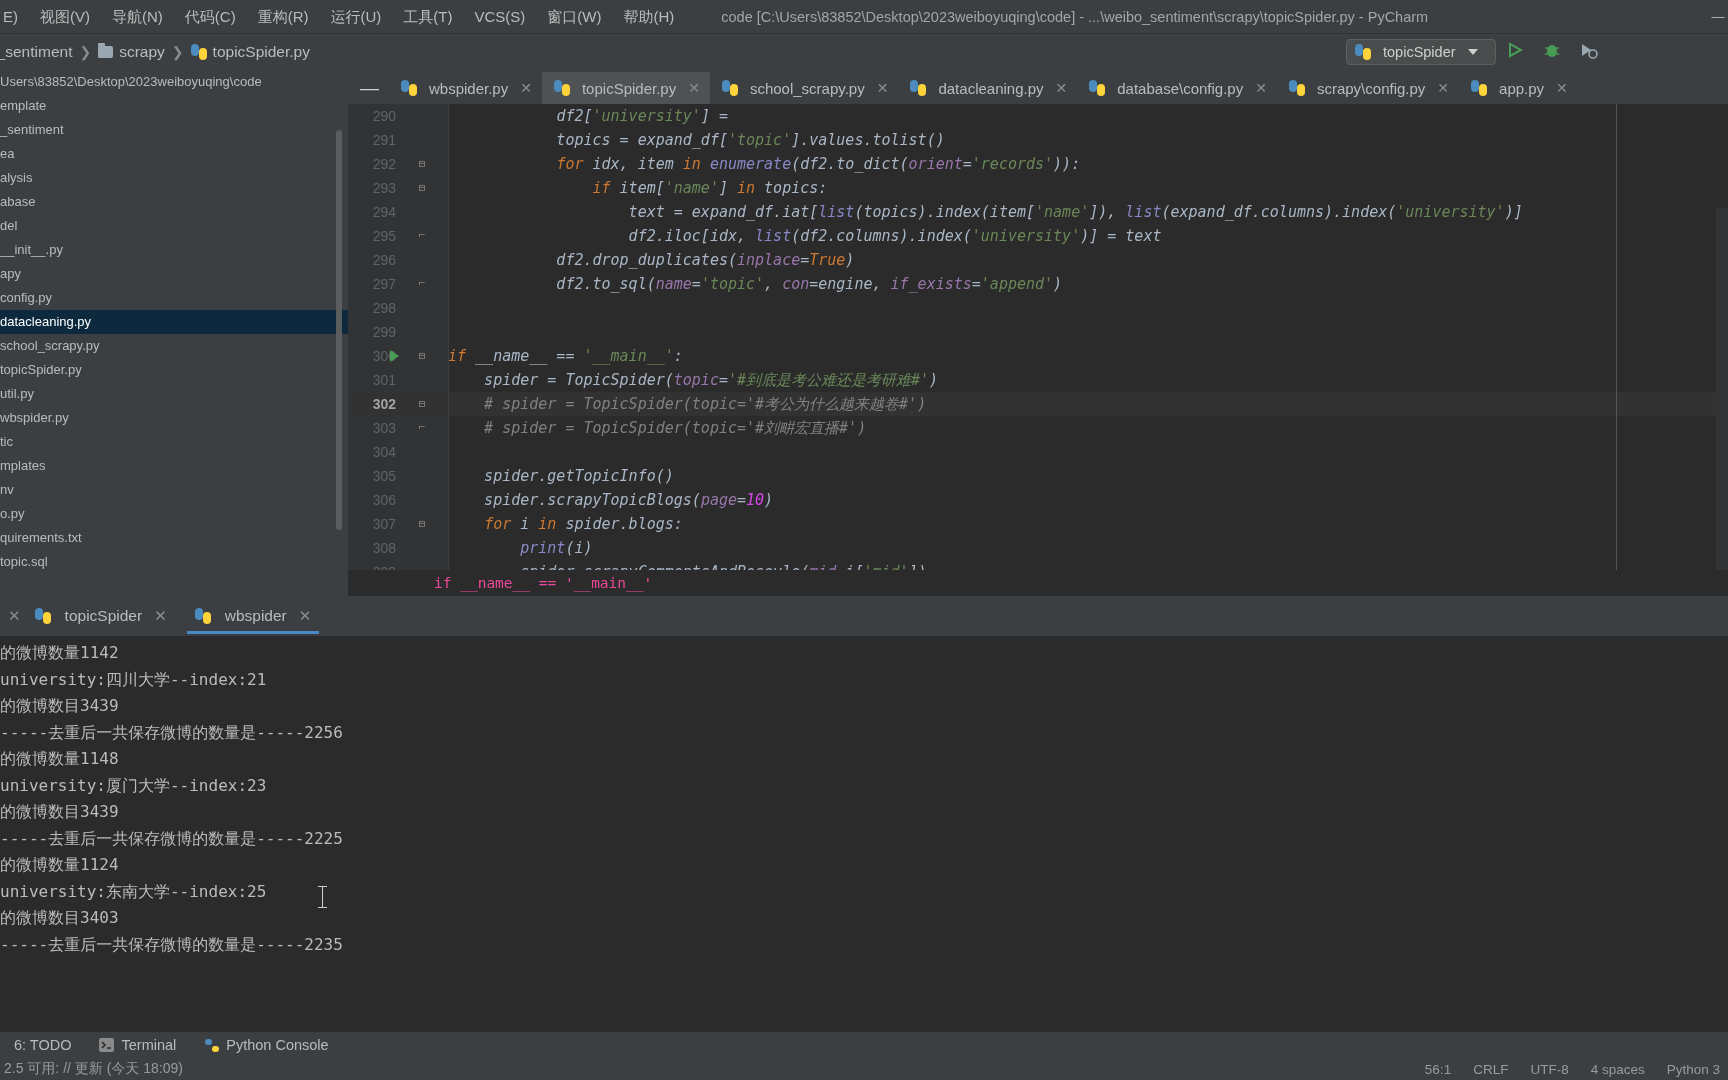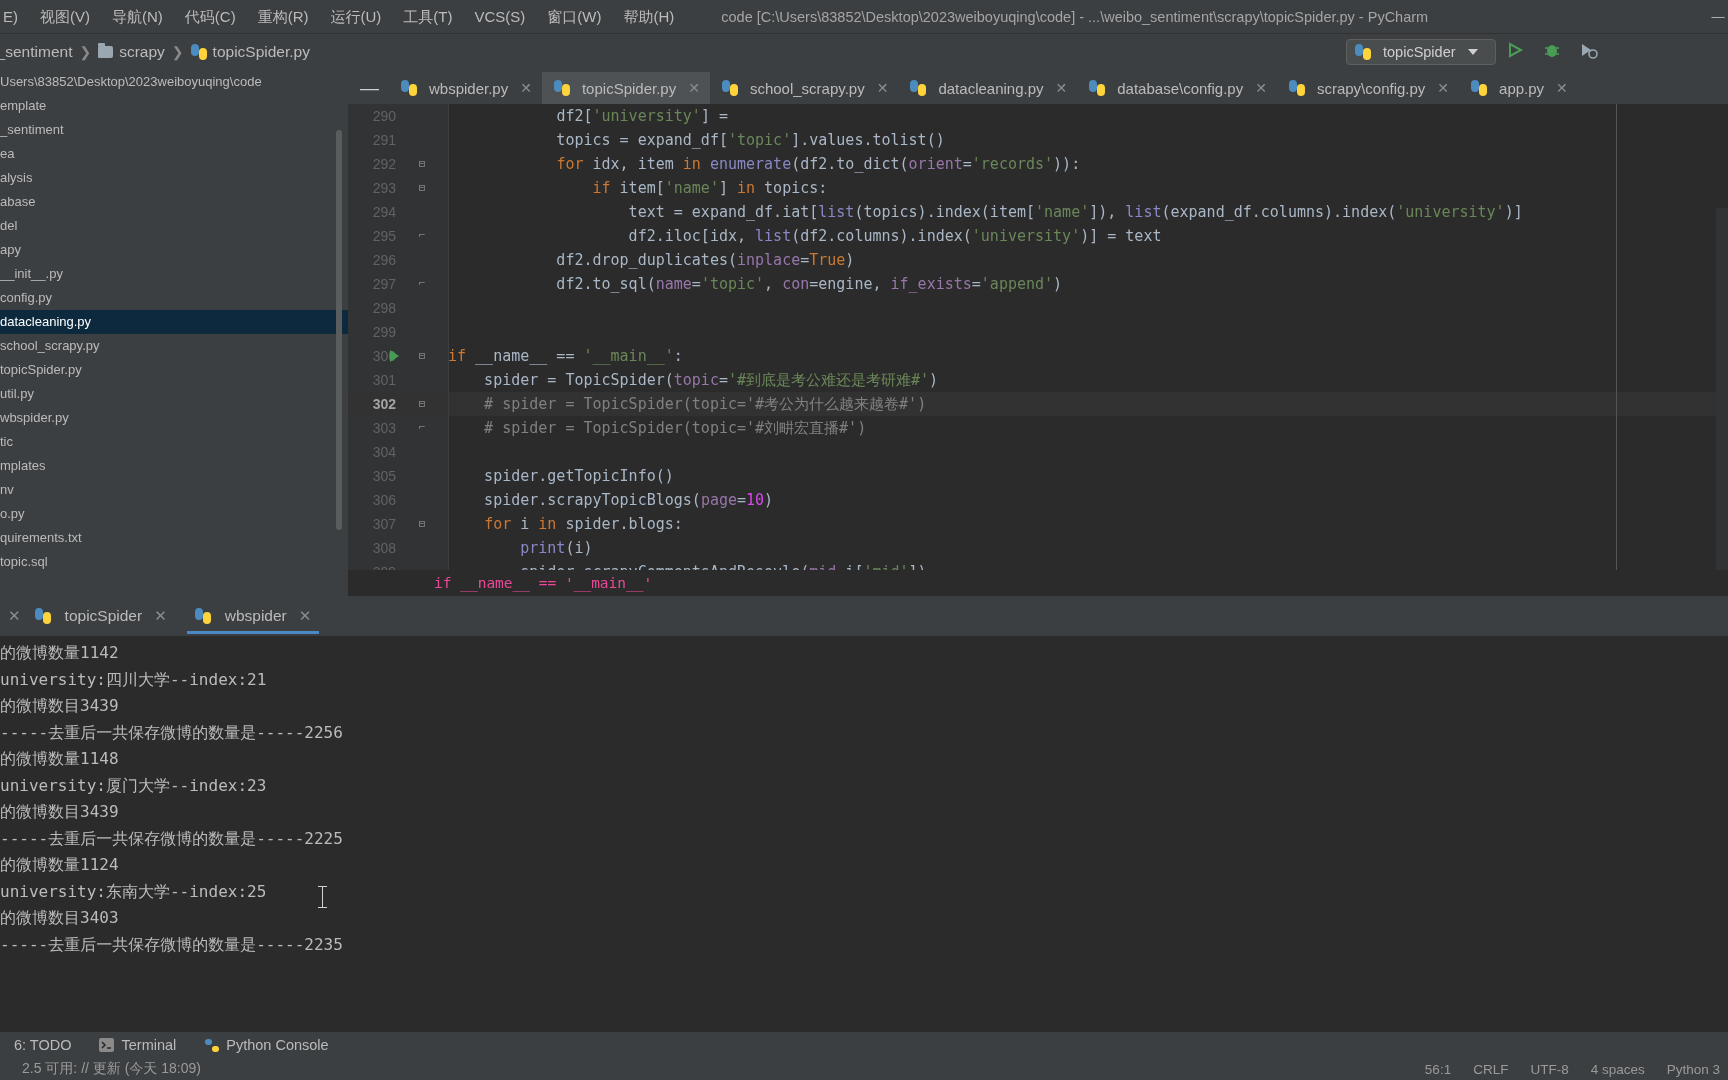--- a/index.html
+++ b/index.html
@@ -134,21 +134,21 @@
   .lnum.bold { color: #a4a3a3; font-weight: bold; }
   .fold {
     position: absolute; left: 68px; top: 0; width: 12px; color: #888;
     font-size: 11px; text-align: center;
   }
   .runmark {
     position: absolute; left: 42px; top: 6px; width: 0; height: 0;
     border-left: 9px solid #499c54; border-top: 6px solid transparent;
     border-bottom: 6px solid transparent;
   }
-  .ctext { position: absolute; left: 100px; top: 0; color: #a9b7c6; }
+  .ctext { position: absolute; left: 100px; top: 0; color: #a9b7c6; font-style: italic; }
   .k  { color: #cc7832; }  
   .s  { color: #6a8759; }  
   .n  { color: #d946ef; }  
   .p  { color: #a9b7c6; }  
   .c  { color: #808080; }  
   .kw { color: #9876aa; }  
   .b  { color: #8888c6; }
   .vsep {
     position: absolute; left: 448px; top: 104px; width: 1px; height: 466px;
     background: #3c3f41;
@@ -215,21 +215,21 @@
     color: #bbbbbb; font-size: 14.5px; white-space: nowrap; text-align: center;
   }
   .bb-ico {
     width: 15px; height: 14px; background: #8a8a8a; border-radius: 2px;
     display: inline-block; position: relative;
   }
 
   
   .statusbar {
     position: absolute; left: 0; top: 1058px; width: 1728px; height: 22px;
-    background: #3c3f41; display: flex; align-items: center; padding-left: 18px;
+    background: #3c3f41; display: flex; align-items: center;
   }
   .sb-left { color: #9a9a9a; font-size: 14px; padding-left: 4px; white-space: nowrap; }
   .sb-right {
     position: absolute; right: 8px; display: flex; gap: 22px;
     color: #9a9a9a; font-size: 13.5px; white-space: nowrap;
   }
 </style>
 </head>
 <body>
 
@@ -322,22 +322,22 @@
 
   <div class="project-panel">
     <div id="tree">
         <div class="tree-row">Users\83852\Desktop\2023weiboyuqing\code</div>
         <div class="tree-row">emplate</div>
         <div class="tree-row">_sentiment</div>
         <div class="tree-row">ea</div>
         <div class="tree-row">alysis</div>
         <div class="tree-row">abase</div>
         <div class="tree-row">del</div>
+        <div class="tree-row">__init__.py</div>
         <div class="tree-row">apy</div>
-        <div class="tree-row">__init__.py</div>
         <div class="tree-row">config.py</div>
         <div class="tree-row selected">datacleaning.py</div>
         <div class="tree-row">school_scrapy.py</div>
         <div class="tree-row">topicSpider.py</div>
         <div class="tree-row">util.py</div>
         <div class="tree-row">wbspider.py</div>
         <div class="tree-row">tic</div>
         <div class="tree-row">mplates</div>
         <div class="tree-row">nv</div>
         <div class="tree-row">o.py</div>

